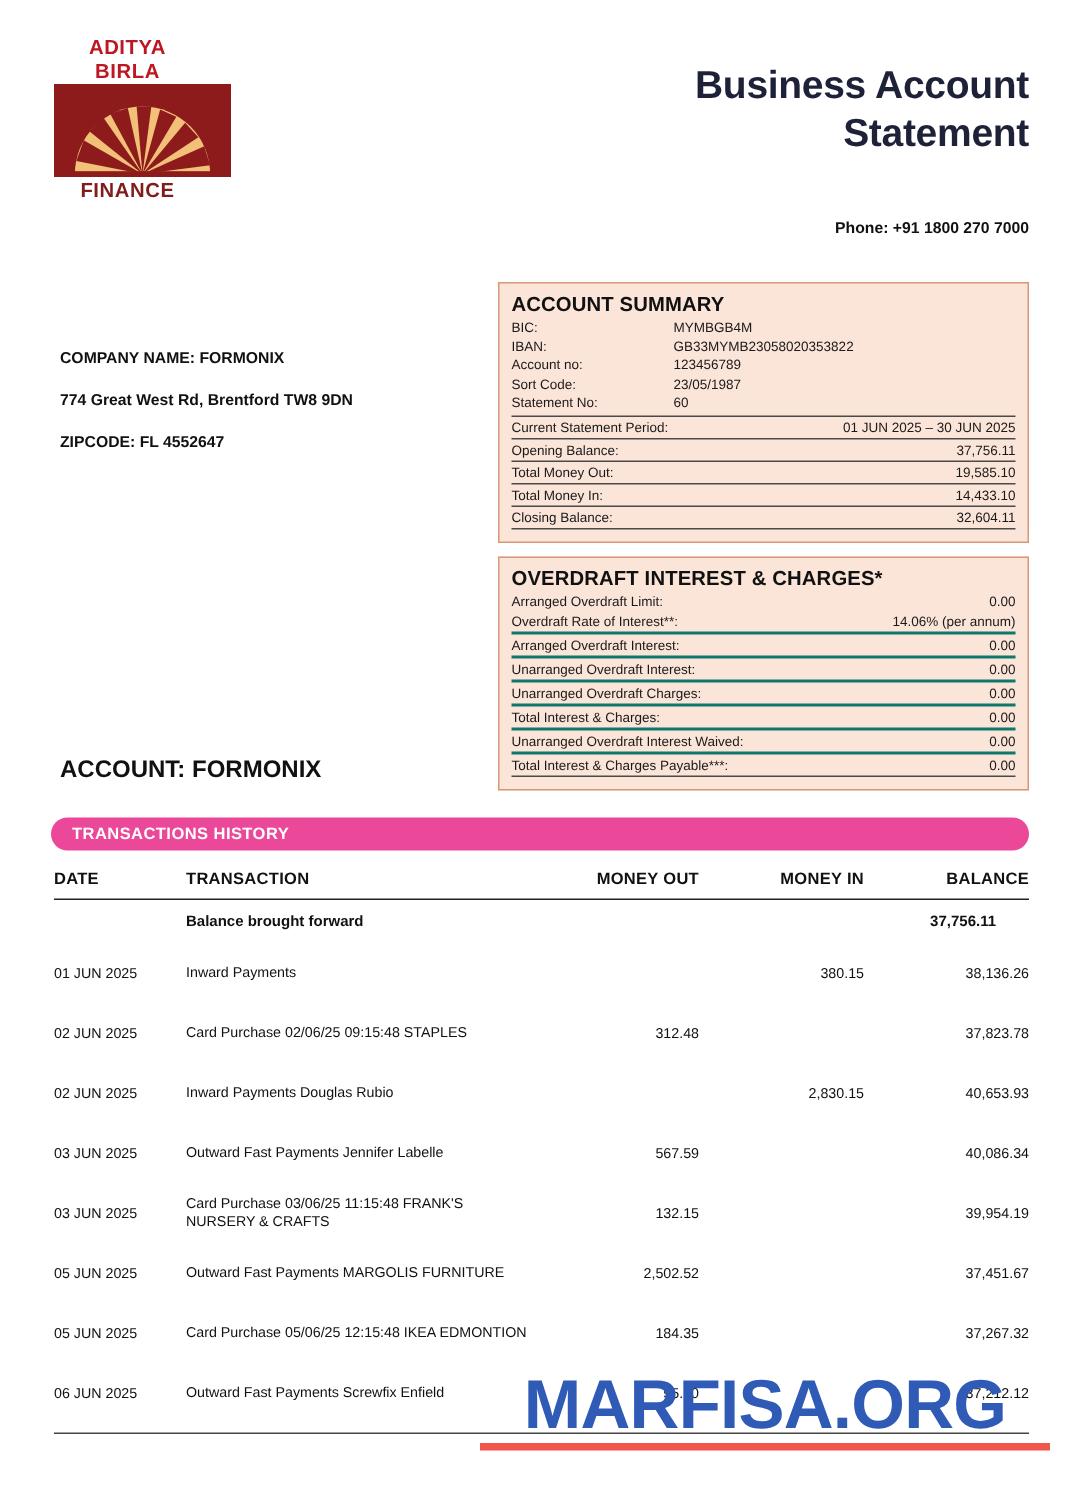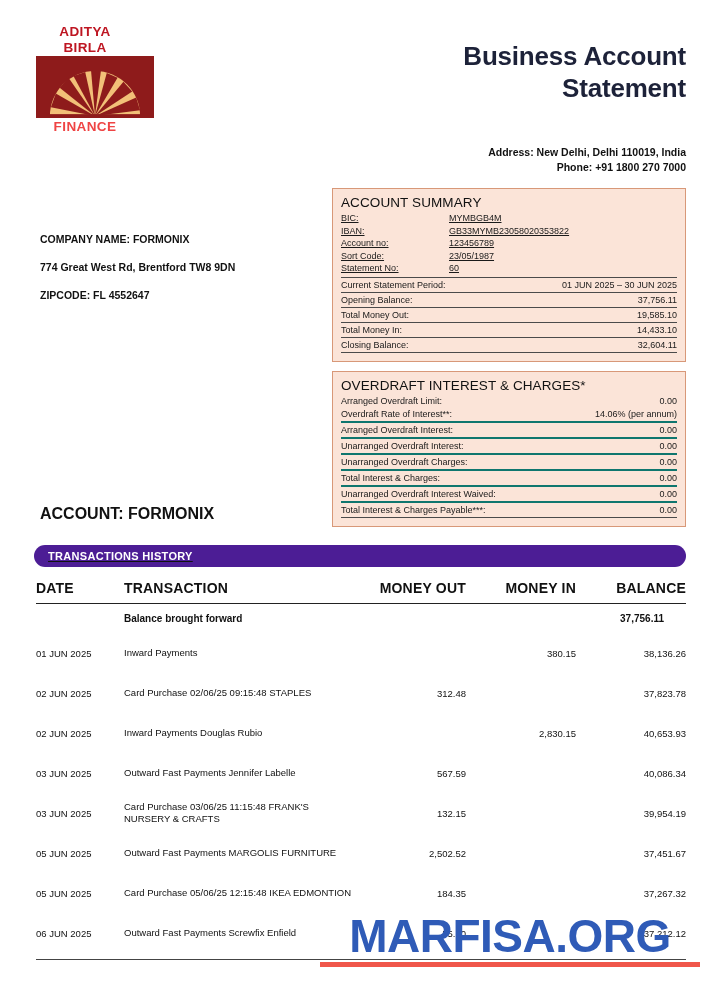--- a/index.html
+++ b/index.html
@@ -43,21 +43,21 @@
     position: absolute;
     left: 50%;
     bottom: -2px;
     transform: translateX(-50%);
     width: 98px;
     height: 98px;
   }
   #logo-wordmark-bottom {
     font-size: 13.5px;
     font-weight: bold;
-    color: #ef4444;
+    color: #7f1d1d;
     letter-spacing: 0.4px;
     text-align: center;
     line-height: 18px;
   }
 
   
   #doc-title {
     position: absolute;
     right: 34px;
     top: 40px;
@@ -103,31 +103,30 @@
     background: #FBE4D8;
     border: 1px solid #D89878;
     box-sizing: border-box;
     padding: 6px 8px 8px 8px;
   }
   #panel-summary { top: 188px; }
   #panel-overdraft { top: 371px; }
 
   .panel-title {
     font-size: 13.5px;
-    font-weight: normal;
+    font-weight: bold;
     color: #111111;
     letter-spacing: 0.1px;
     margin-bottom: 2px;
   }
   .kv-plain {
     display: flex;
     font-size: 9px;
     line-height: 12.5px;
     color: #1a1a1a;
-    text-decoration: underline;
   }
   .kv-plain .k { width: 108px; flex: none; }
   .kv-plain .v { flex: 1; }
 
   .kv-rule {
     display: flex;
     justify-content: space-between;
     font-size: 9px;
     line-height: 13px;
     padding-top: 1px;
@@ -162,25 +161,24 @@
     font-size: 16px;
     font-weight: bold;
     color: #111111;
   }
   #transactions-bar {
     position: absolute;
     left: 34px;
     top: 545px;
     width: 652px;
     height: 22px;
-    background: #4c1d95;
+    background: #ec4899;
     border-radius: 11px;
     display: flex;
     align-items: center;
-    text-decoration: underline;
   }
   #transactions-bar-label {
     color: #ffffff;
     font-size: 11px;
     font-weight: bold;
     letter-spacing: 0.3px;
     padding-left: 14px;
   }
 
   
@@ -196,21 +194,21 @@
     display: flex;
     align-items: center;
   }
   .c-date   { width: 88px;  flex: none; }
   .c-desc   { width: 232px; flex: none; }
   .c-out    { width: 110px; flex: none; text-align: right; }
   .c-in     { width: 110px; flex: none; text-align: right; }
   .c-bal    { width: 110px; flex: none; text-align: right; }
 
   #txn-head {
-    font-size: 14px;
+    font-size: 11px;
     font-weight: bold;
     letter-spacing: 0.2px;
     padding-bottom: 7px;
     border-bottom: 1.5px solid #222;
   }
   #txn-brought {
     font-size: 10px;
     font-weight: bold;
     padding: 9px 0 9px 0;
   }
@@ -269,21 +267,20 @@
   </div>
   <div id="logo-wordmark-bottom">FINANCE</div>
 </div>
 
 <div id="doc-title">
   <div>Business Account</div>
   <div>Statement</div>
 </div>
 
 <div id="contact-block">
-  <div>Address: New Delhi, Delhi 110019, India</div>
   <div>Phone: +91 1800 270 7000</div>
 </div>
 
 <div id="company-block">
   <div class="blk">COMPANY NAME: FORMONIX</div>
   <div class="blk">
     <div>774 Great West Rd, Brentford TW8 9DN</div>
   </div>
   <div class="blk">ZIPCODE: FL 4552647</div>
 </div>

